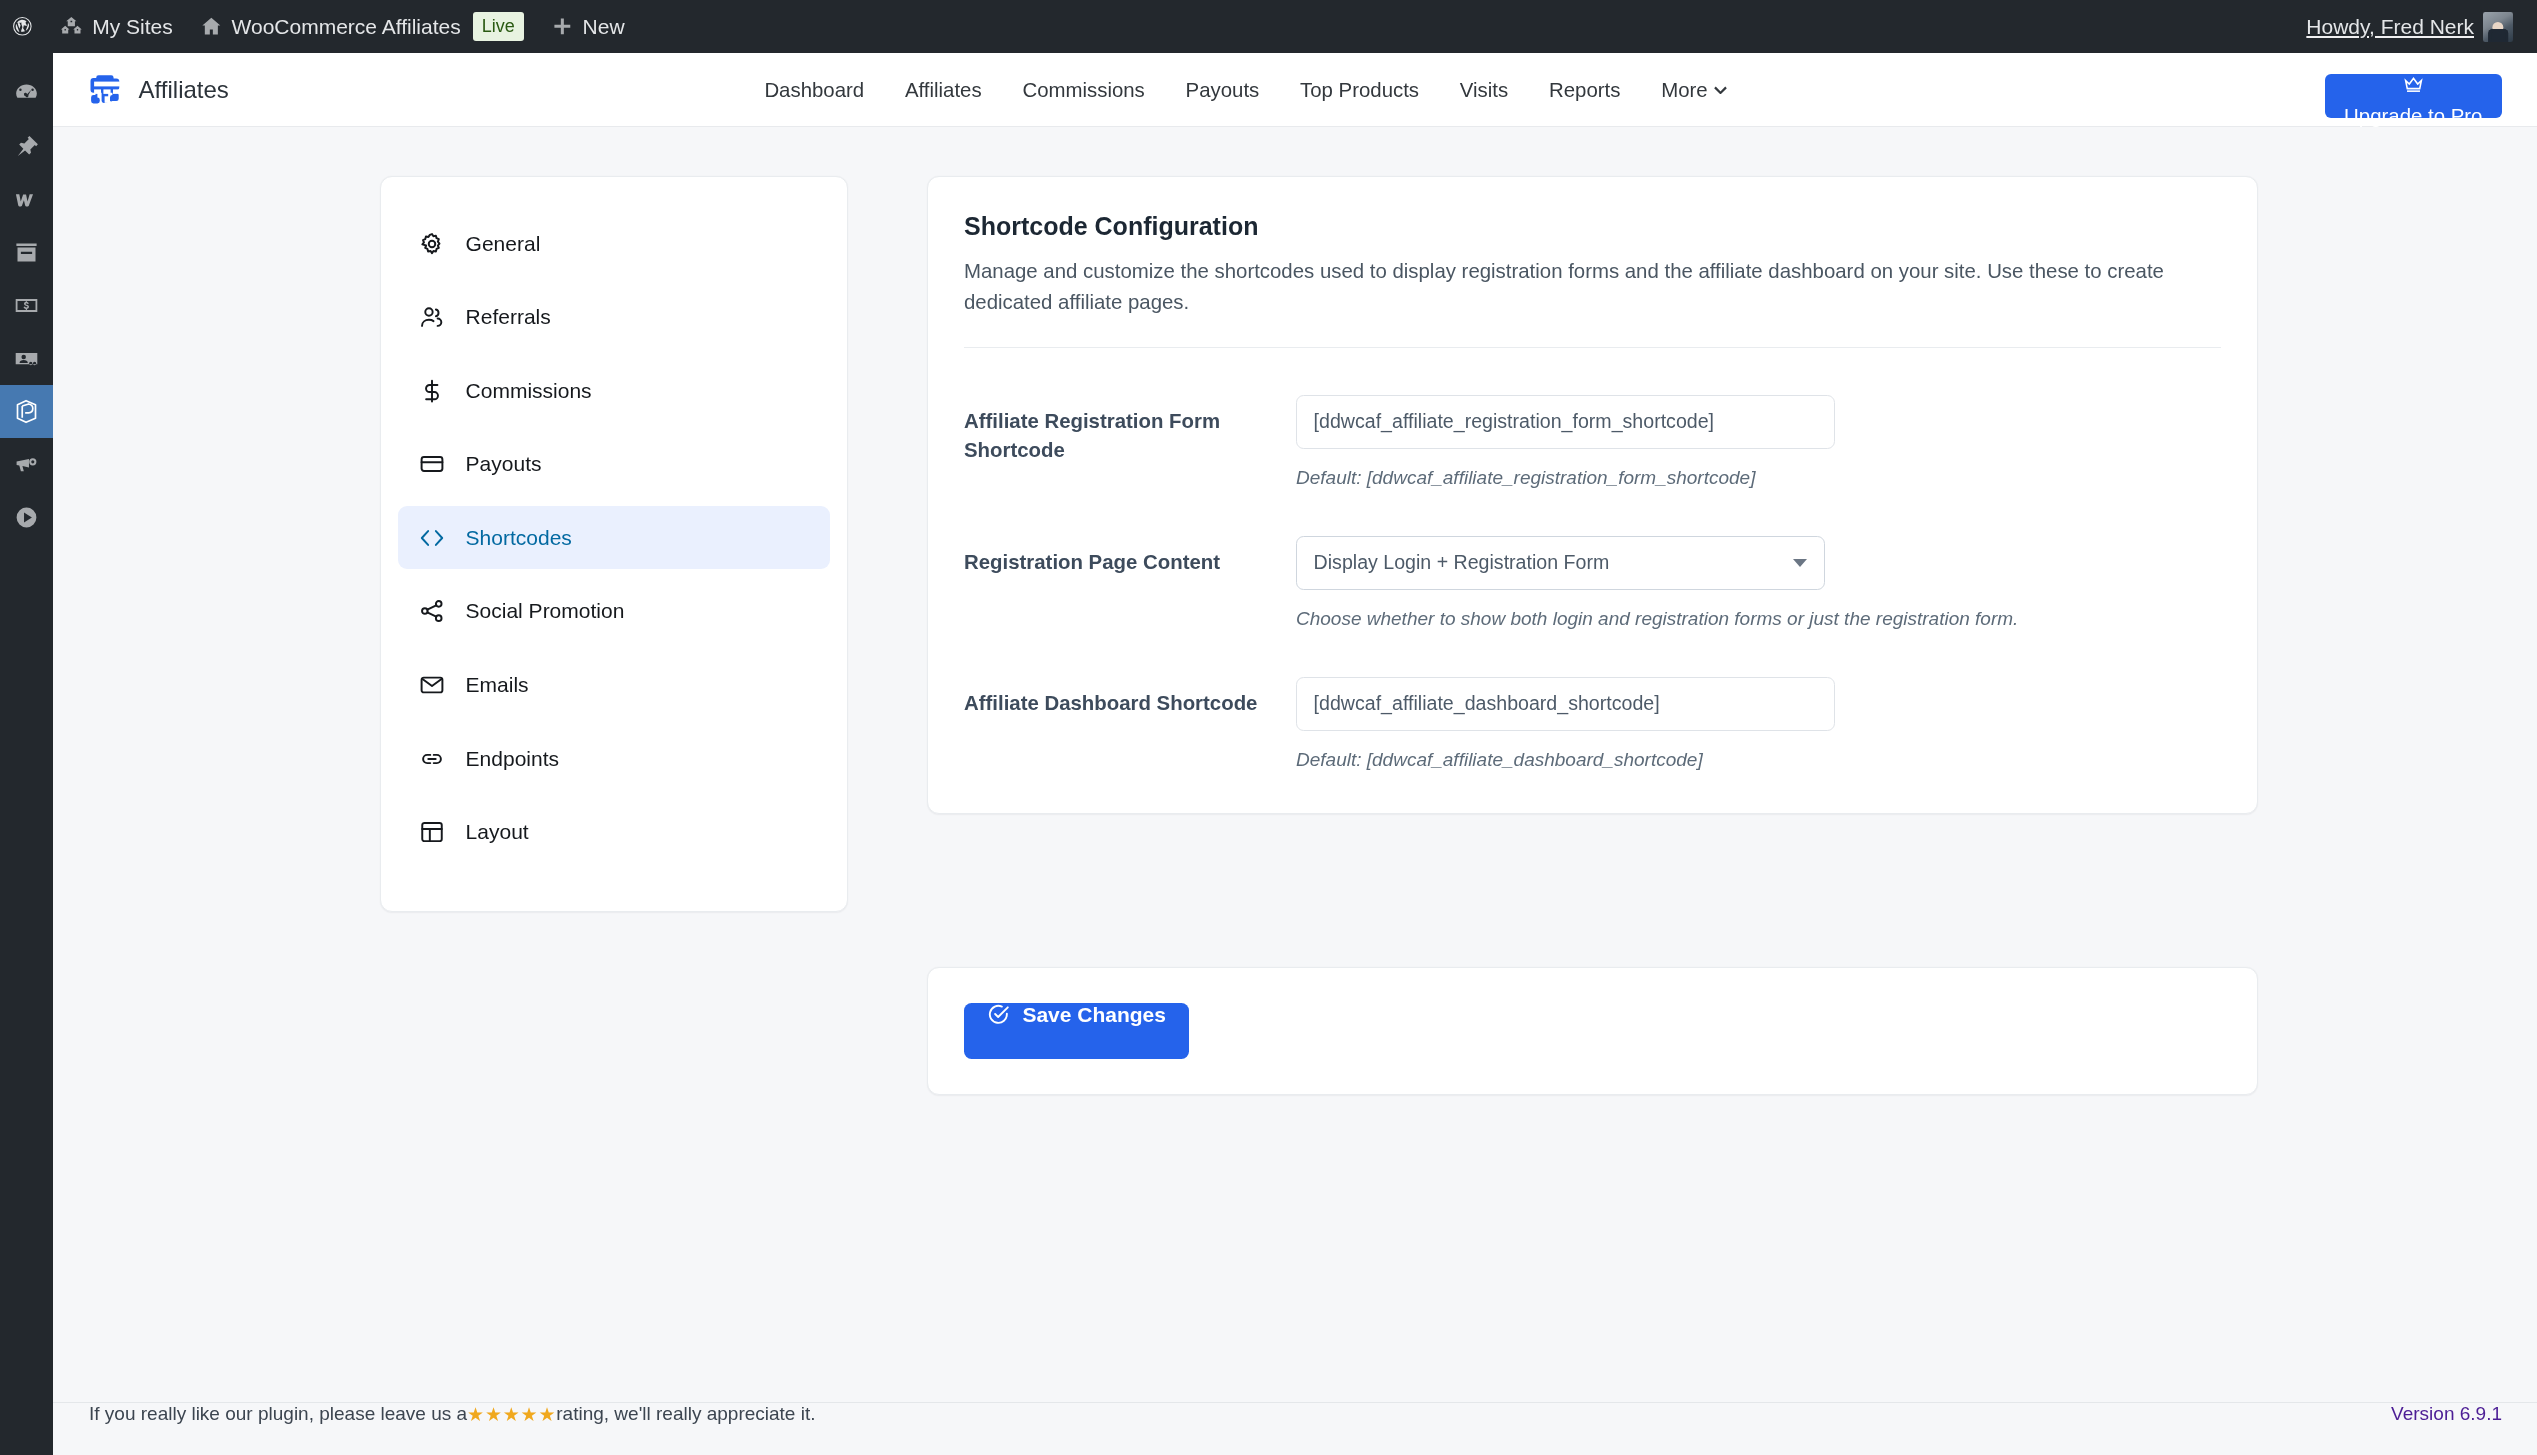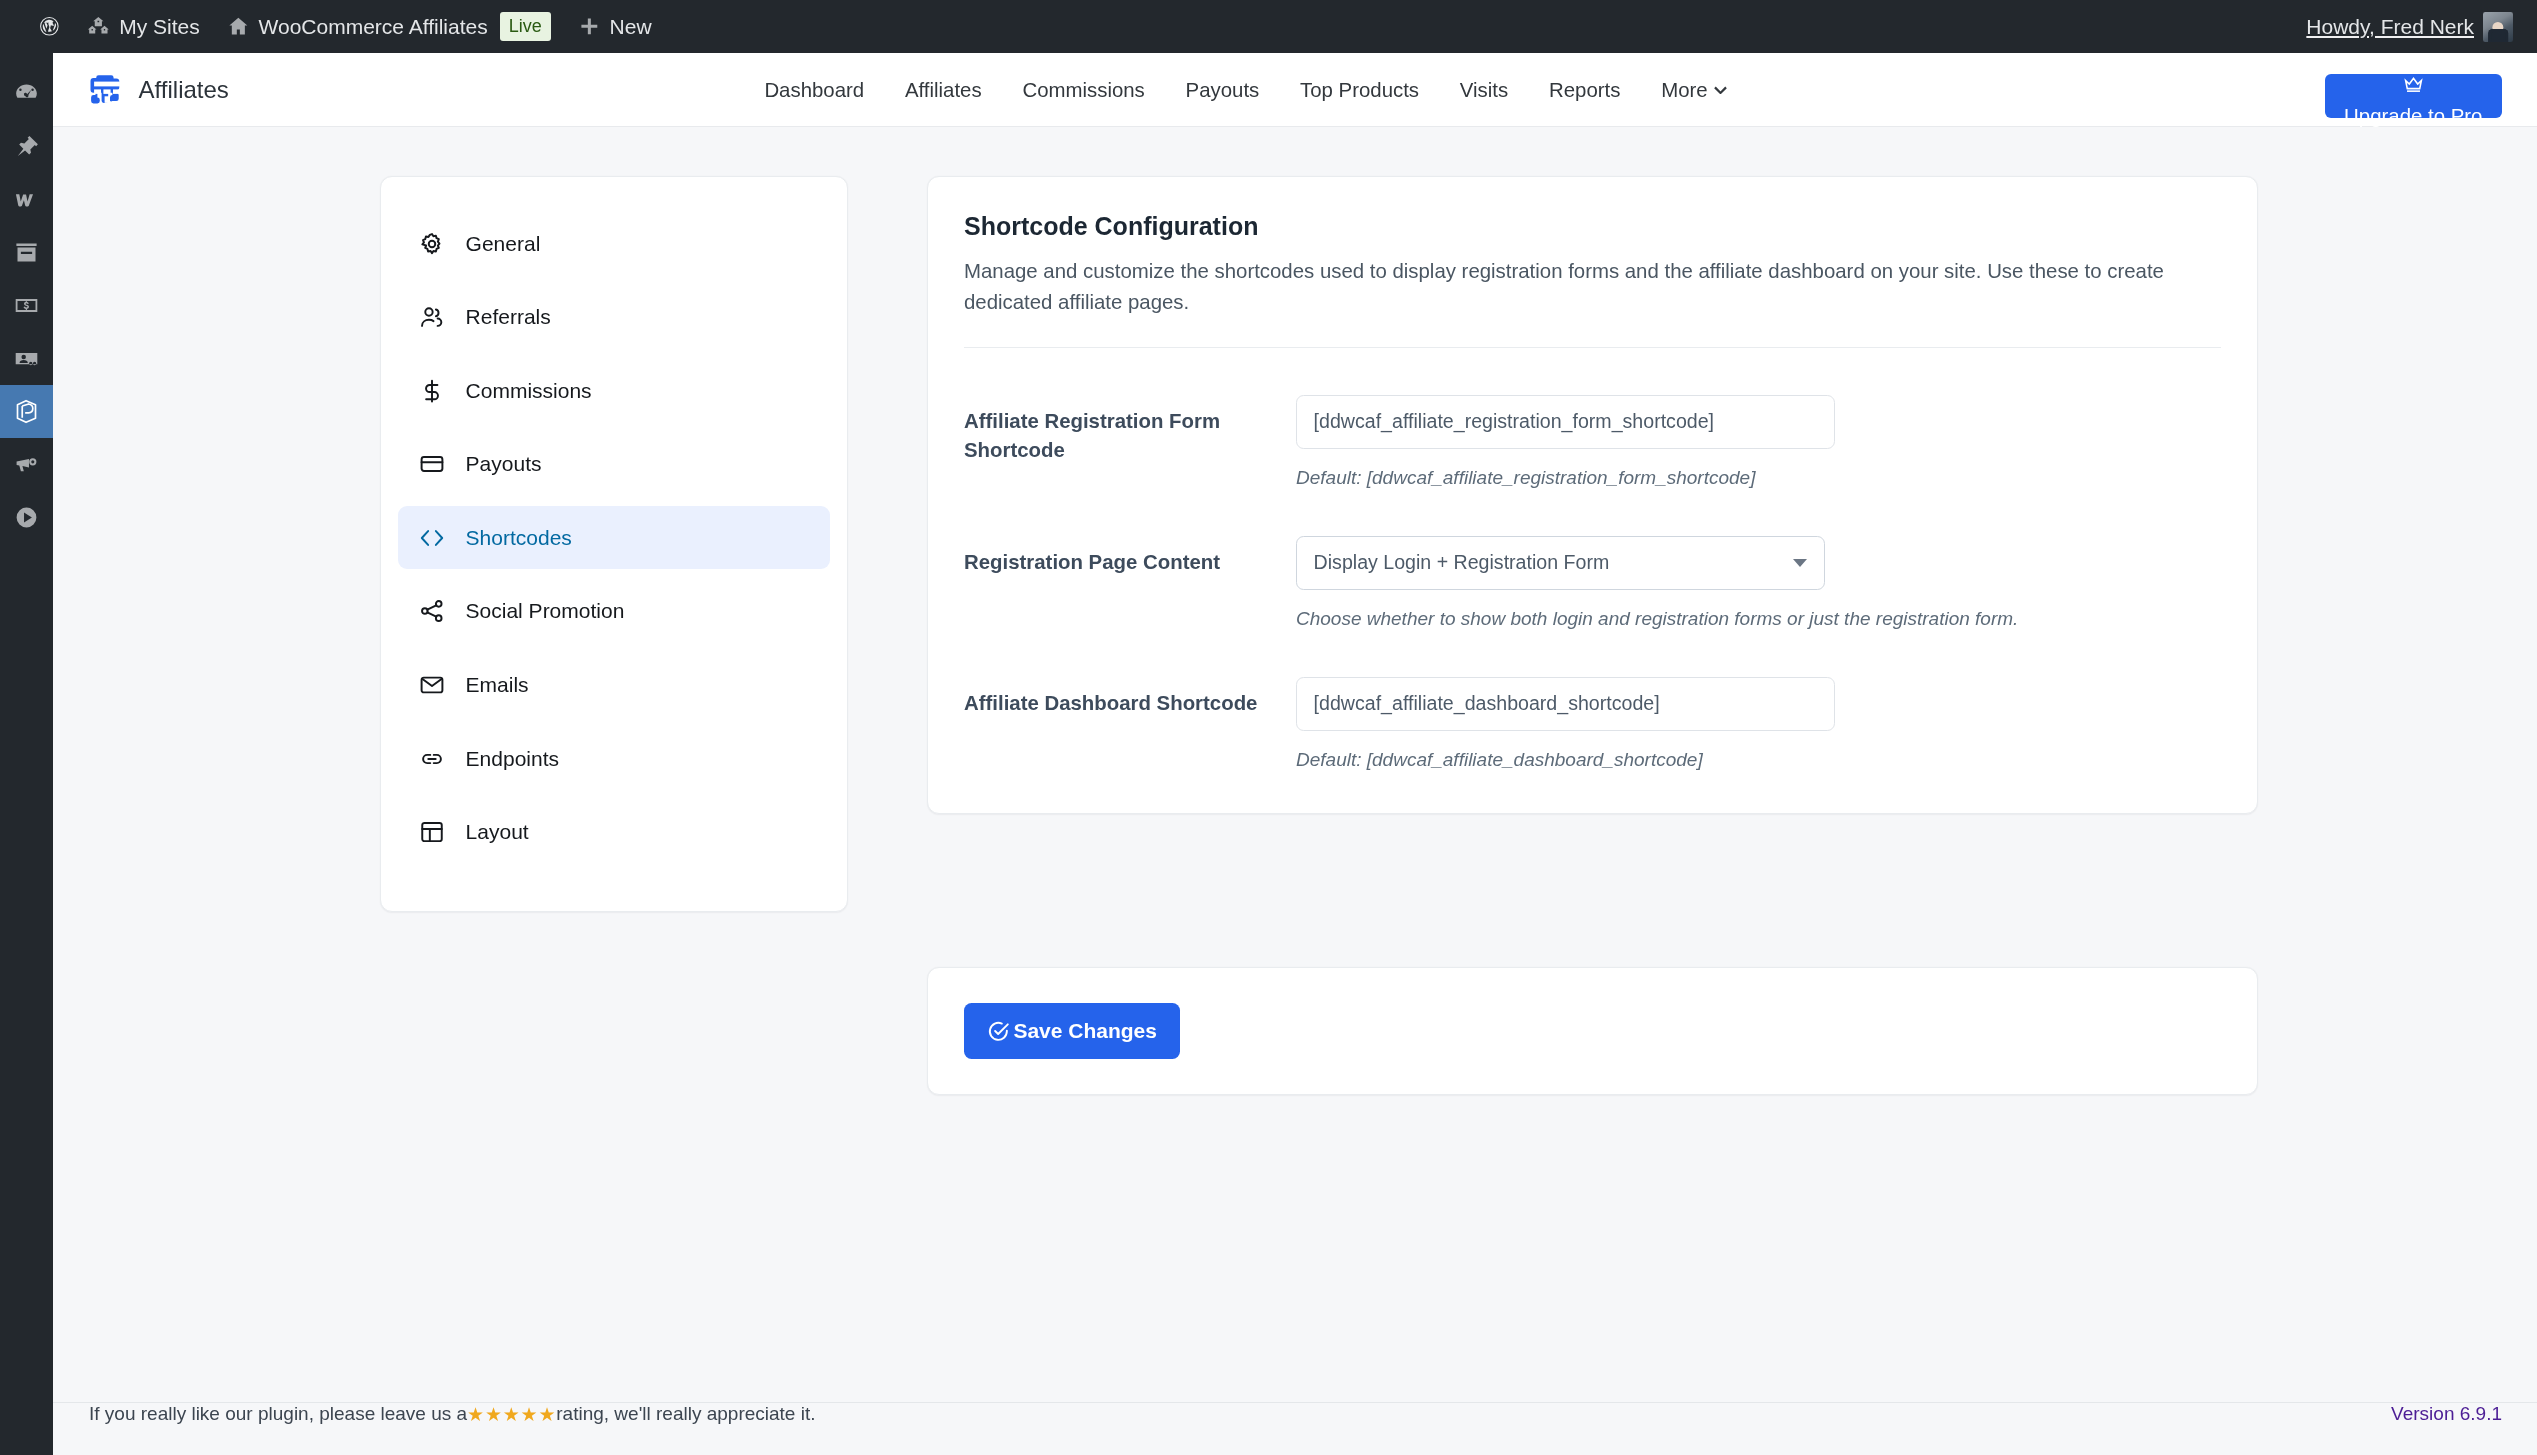--- a/index.html
+++ b/index.html
@@ -13,21 +13,21 @@
   
   #wp-adminbar {
     position: absolute; top: 0; left: 0;
     width: 2538px; height: 53px;
     background: #23282d;
     display: flex; align-items: center;
     color: #f0f0f1;
     font-size: 21px;
     z-index: 50;
   }
-  .ab-group { display: flex; align-items: center; margin-left: 27px; }
+  .ab-group { display: flex; align-items: center; }
   .ab-item {
     display: flex; align-items: center; gap: 9px;
     height: 53px; padding: 0 13.6px;
     color: #e4e6e8; white-space: nowrap;
   }
   .ab-item:first-child { padding-left: 10.6px; }
   .ab-right { margin-left: auto; display: flex; align-items: flex-start; padding-right: 25px; gap: 12px; text-decoration: underline; }
   .avatar {
     width: 30px; height: 30px; border-radius: 2.3px;
     background: linear-gradient(150deg,#9aa3ab 0%,#7d868f 38%,#4e5a66 62%,#2d3a46 100%);
@@ -212,21 +212,21 @@
     border: 0.8px solid #e9ecef;
     border-radius: 12px;
     padding: 35px 36px;
     box-shadow: 0 0.8px 1.5px rgba(16,24,40,.05);
   }
   #save-btn {
     height: 56px; padding: 0 22.7px;
     background: #2563eb; color: #fff;
     border: none; border-radius: 7.6px;
     font-family: inherit; font-size: 21px; font-weight: bold;
-    display: flex; align-items: center; gap: 4px;
+    display: flex; align-items: flex-start; gap: 13px;
     cursor: pointer;
   }
   .check-ico { width: 22.7px; height: 22.7px; }
   .check-ico svg {
     width: 100%; height: 100%; display: block;
     fill: none; stroke: #fff; stroke-width: 2;
     stroke-linecap: round; stroke-linejoin: round;
   }
 
   

